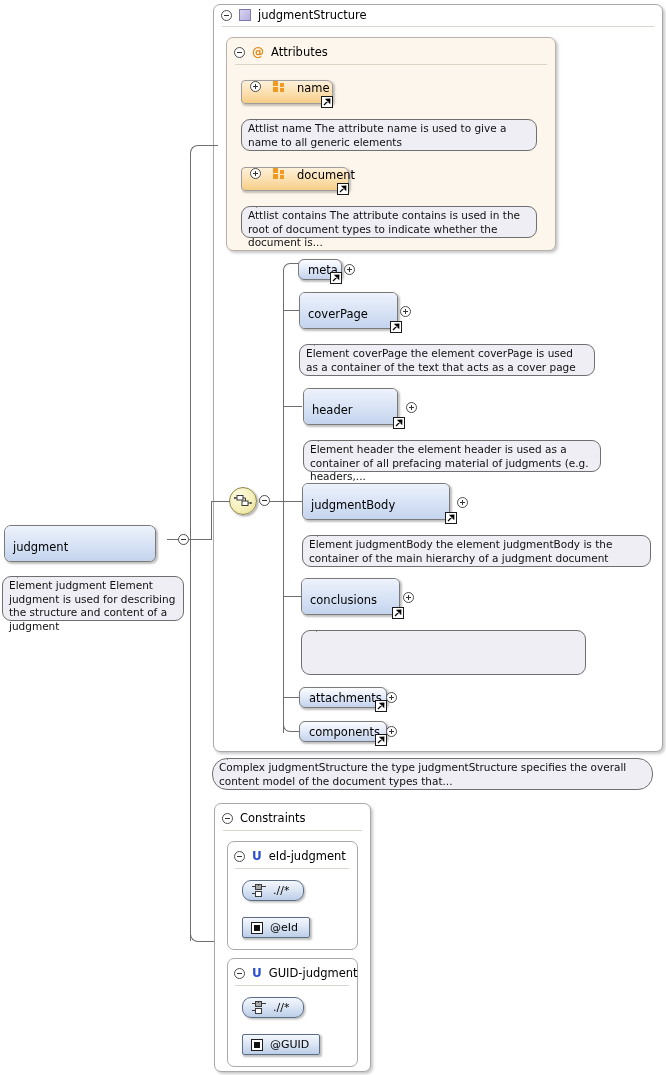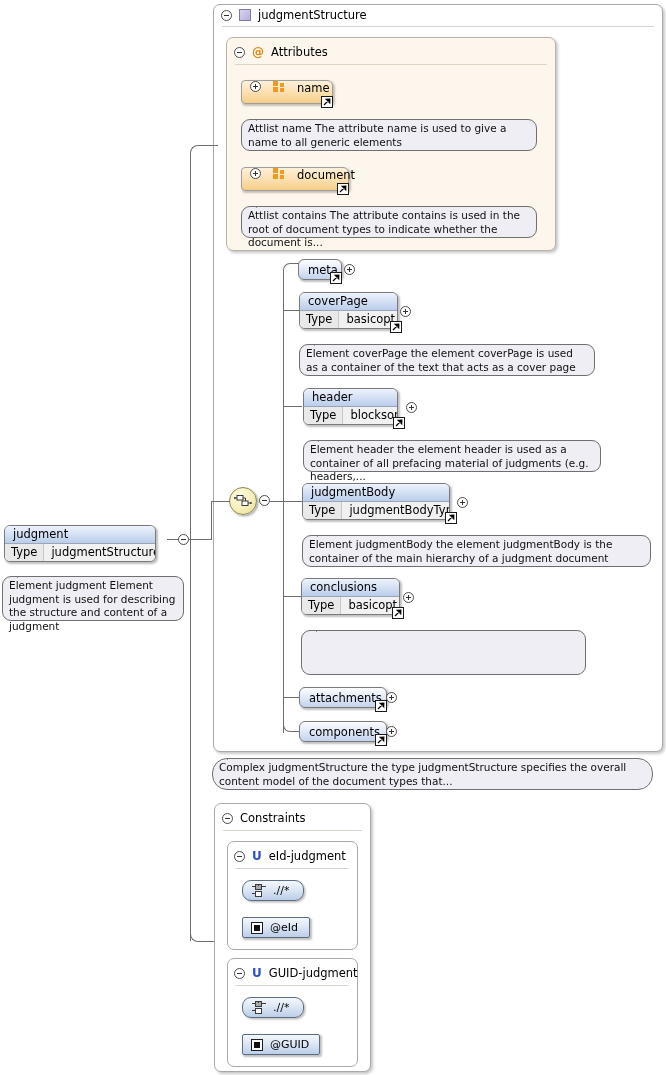--- a/index.html
+++ b/index.html
@@ -154,21 +154,21 @@
     border: 1px solid #7a7a7a;
     border-radius: 6px;
     box-shadow: 1.5px 1.5px 2px rgba(0,0,0,0.25);
     background: #f2f2f2;
     overflow: hidden;
     font-size: 11.5px;
   }
   .node2 .n-name {
     height: 17px;
     line-height: 17px;
-    padding: 0 8px;
+    padding: 13px 8px;
     background: linear-gradient(to bottom,#eef3fc 0%, #d4e0f4 50%, #bacdea 100%);
     border-bottom: 1px solid #9aa6b8;
     white-space: nowrap;
   }
   .node2 .n-type {
     height: 17px;
     display: flex;
     align-items: stretch;
     background: #f1f1f1;
   }
@@ -502,21 +502,21 @@
 <div class="node" style="left:299px; top:721px; width:88px; height:21px;">
   <span>components</span>
 </div>
 <div class="jump" style="left:375px; top:734px;">
   <svg width="10" height="10" viewBox="0 0 10 10">
       <path d="M2 8 L7.5 2.5 M4.2 2.3 L7.8 2.2 L7.7 5.8 Z" stroke="#000" stroke-width="1.2" fill="#000"></path>
     </svg>
 </div>
 <div class="circ plus" style="position:absolute; left:386px; top:726px;"></div>
 
-<div class="node2" style="left:4px; top:525px; width:152px; height:37px;">
+<div class="node2" style="left:4px; top:525px; width:152px; height:37px;border-radius:7px;">
   <div class="n-name">judgment</div>
   <div class="n-type">
     <div class="k">Type</div>
     <div class="v">judgmentStructure</div>
   </div>
 </div>
 <div class="anno" style="left:2px; top:576px; width:182px; height:45px;">
   <span class="tick"></span>
   <span>Element judgment Element judgment is used for describing the structure and content of a judgment</span>
 </div>

